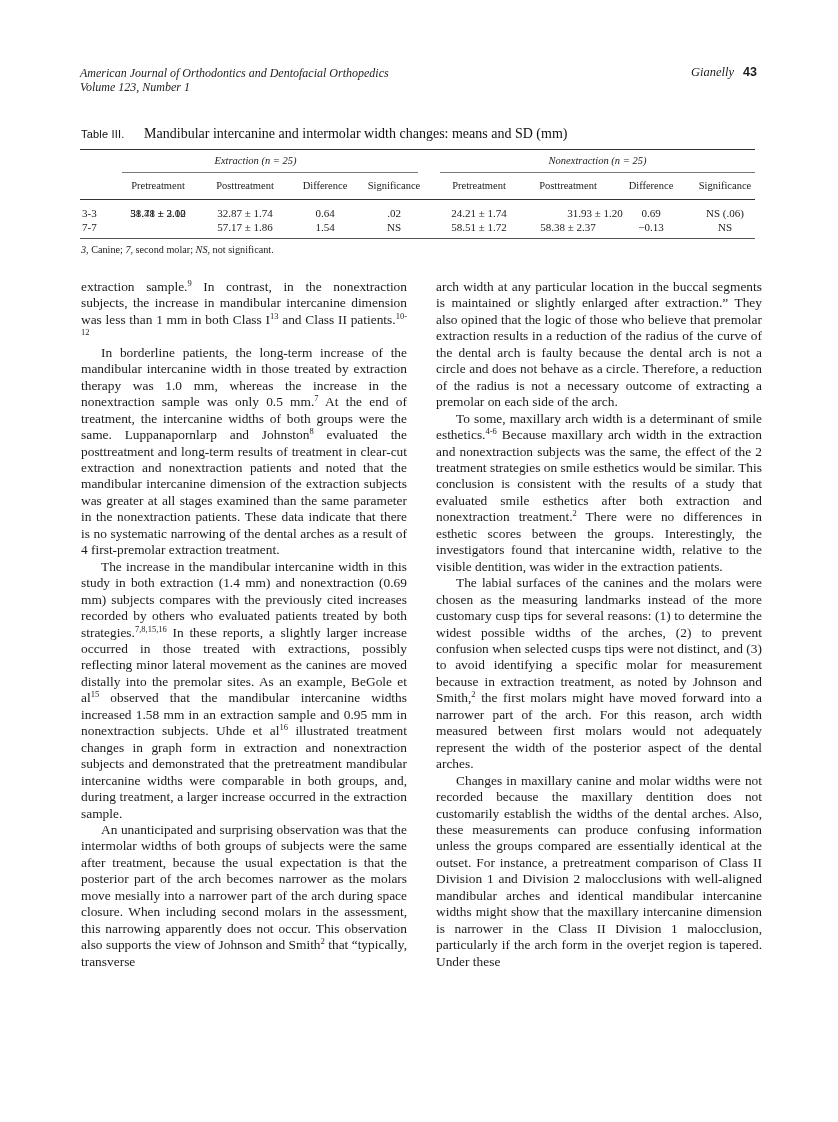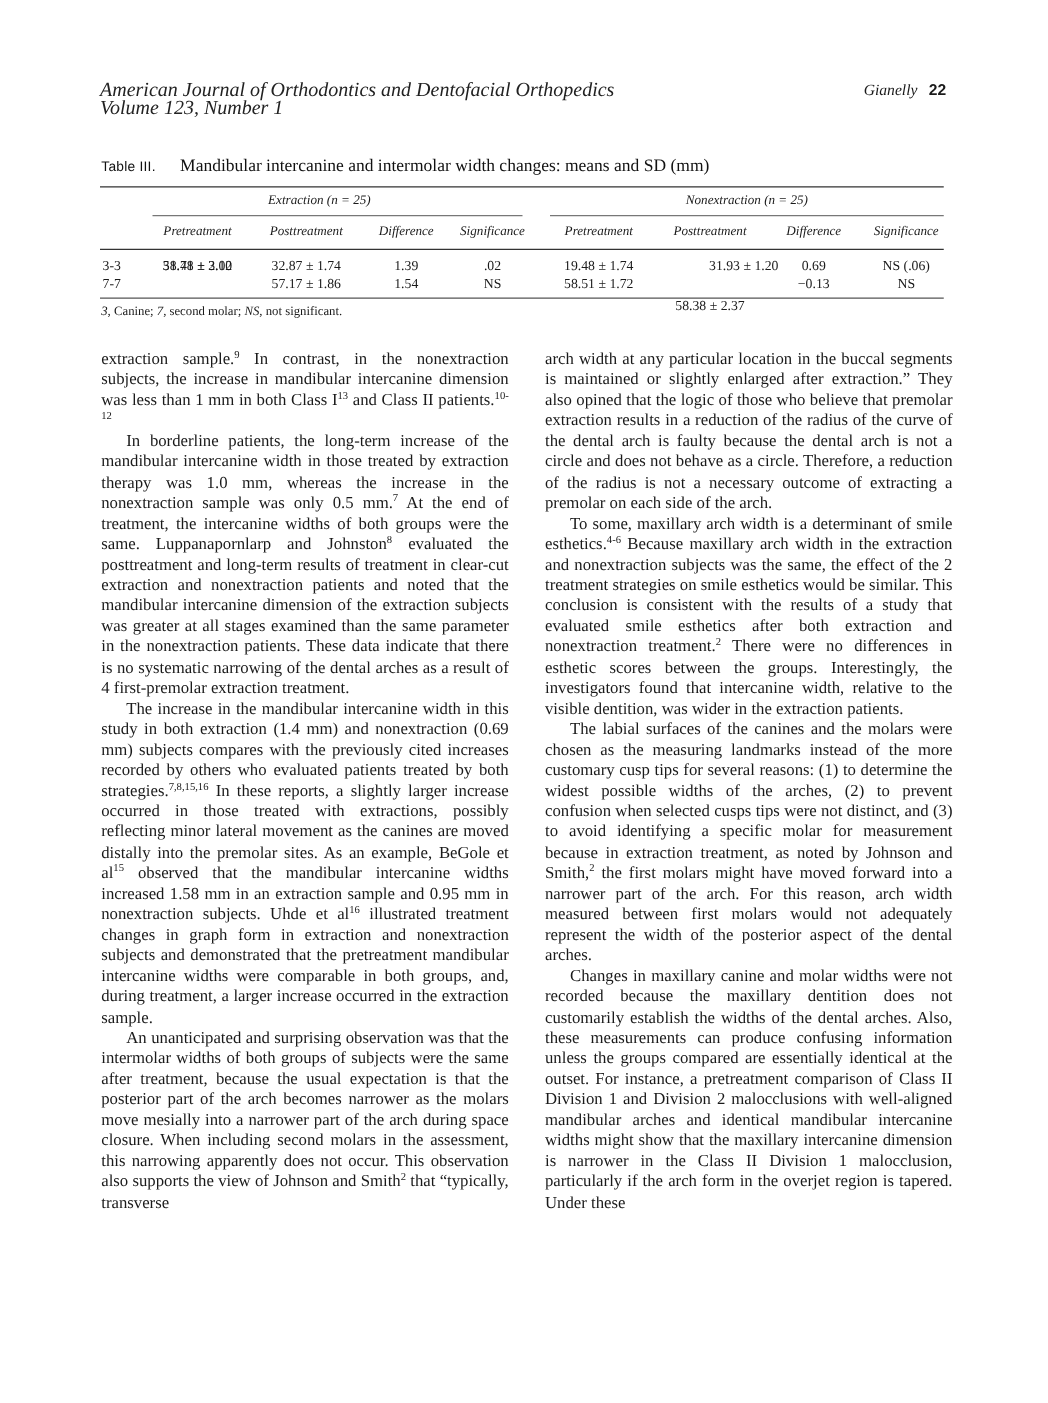--- a/index.html
+++ b/index.html
@@ -1,33 +1,33 @@
 <!DOCTYPE html>
 <html><head>
 <meta charset="utf-8">
 <style>
   html, body { margin: 0; padding: 0; background: #ffffff; }
   body { width: 838px; height: 1122px; position: relative; overflow: hidden;
          font-family: "Liberation Serif", "DejaVu Serif", serif; color: #1a1a1a; }
-  .running-head { position: absolute; left: 80px; top: 66px; font-style: italic; font-size: 16px; line-height: 14px; color: #222; }
+  .running-head { position: absolute; left: 80px; top: 66px; font-style: italic; font-size: 12px; line-height: 14px; color: #222; }
   .running-right { position: absolute; right: 81px; top: 65px; font-size: 12.5px; }
   .running-right .author { font-style: italic; margin-right: 6px; }
   .running-right .pageno { font-family: "Liberation Sans", "DejaVu Sans", sans-serif; font-weight: bold; font-size: 12.5px; }
 
   .table-caption { position: absolute; left: 81px; top: 126px; font-size: 14px; color: #111; }
   .table-caption .label { font-family: "Liberation Sans", "DejaVu Sans", sans-serif; font-size: 11px; font-weight: normal; letter-spacing: 0.2px; margin-right: 16px; }
 
   .tbl { position: absolute; left: 80px; top: 149px; width: 675px; }
   .rule-thick { height: 0; border-top: 1.6px solid #333; }
   .rule-thin  { height: 0; border-top: 1px solid #555; }
   .grp-row { position: relative; height: 24px; }
   .grp-title { position: absolute; top: 5px; font-style: italic; font-size: 10.5px; text-align: center; }
   .grp-line { position: absolute; top: 22px; border-top: 1px solid #777; }
   .hdr-row { position: relative; height: 25px; }
-  .hdr { position: absolute; top: 6px; font-style: italic; font-size: 10.5px; text-align: center; }
+  .hdr { position: absolute; top: 6px; font-size: 10.5px; text-align: center; }
   .body-rows { position: relative; height: 38px; }
   .cell { position: absolute; font-size: 11px; text-align: center; white-space: nowrap; }
   .cell.rowlabel { text-align: left; }
   .footnote { position: absolute; left: 81px; top: 244px; font-size: 10.2px; }
   .footnote i { font-style: italic; }
 
   .col { position: absolute; top: 279px; width: 326px; font-size: 13.4px; line-height: 16.45px; text-align: justify; }
   .col-left { left: 81px; }
   .col-right { left: 436px; }
   .col p { margin: 0; }
@@ -36,21 +36,21 @@
 </style>
 </head>
 <body>
 
 <div class="running-head">
   <div>American Journal of Orthodontics and Dentofacial Orthopedics</div>
   <div>Volume 123, Number 1</div>
 </div>
 <div class="running-right">
   <span class="author">Gianelly</span>
-  <span class="pageno">22</span>
+  <span class="pageno">43</span>
 </div>
 
 <div class="table-caption">
   <span class="label">Table III.</span>
   <span>Mandibular intercanine and intermolar width changes: means and SD (mm)</span>
 </div>
 
 <div class="tbl">
   <div class="rule-thick"></div>
   <div class="grp-row">
@@ -68,34 +68,34 @@
     <div class="hdr" style="left:448px;width:80px;">Posttreatment</div>
     <div class="hdr" style="left:538px;width:66px;">Difference</div>
     <div class="hdr" style="left:612px;width:66px;">Significance</div>
   </div>
   <div class="rule-thick"></div>
   <div class="body-rows">
 
     <div class="cell rowlabel" style="left:2px;top:7px;">3-3</div>
     <div class="cell" style="left:42px;top:7px;width:72px;">31.48 ± 2.10</div>
     <div class="cell" style="left:124px;top:7px;width:82px;">32.87 ± 1.74</div>
-    <div class="cell" style="left:212px;top:7px;width:66px;">1.39</div>
+    <div class="cell" style="left:212px;top:7px;width:66px;">0.64</div>
     <div class="cell" style="left:286px;top:7px;width:56px;">.02</div>
-    <div class="cell" style="left:362px;top:7px;width:74px;">19.48 ± 1.74</div>
+    <div class="cell" style="left:362px;top:7px;width:74px;">24.21 ± 1.74</div>
     <div class="cell" style="left:475px;top:7px;width:80px;">31.93 ± 1.20</div>
     <div class="cell" style="left:538px;top:7px;width:66px;">0.69</div>
     <div class="cell" style="left:612px;top:7px;width:66px;">NS (.06)</div>
 
     <div class="cell rowlabel" style="left:2px;top:21px;">7-7</div>
     <div class="cell" style="left:42px;top:7px;width:72px;">58.71 ± 3.02</div>
     <div class="cell" style="left:124px;top:21px;width:82px;">57.17 ± 1.86</div>
     <div class="cell" style="left:212px;top:21px;width:66px;">1.54</div>
     <div class="cell" style="left:286px;top:21px;width:56px;">NS</div>
     <div class="cell" style="left:362px;top:21px;width:74px;">58.51 ± 1.72</div>
-    <div class="cell" style="left:448px;top:39px;width:80px;">58.38 ± 2.37</div>
+    <div class="cell" style="left:448px;top:21px;width:80px;">58.38 ± 2.37</div>
     <div class="cell" style="left:538px;top:21px;width:66px;">−0.13</div>
     <div class="cell" style="left:612px;top:21px;width:66px;">NS</div>
   </div>
   <div class="rule-thin"></div>
 </div>
 
 <div class="footnote">
   <i>3</i><span>, Canine; </span><i>7</i><span>, second molar; </span><i>NS</i><span>, not significant.</span>
 </div>
 

